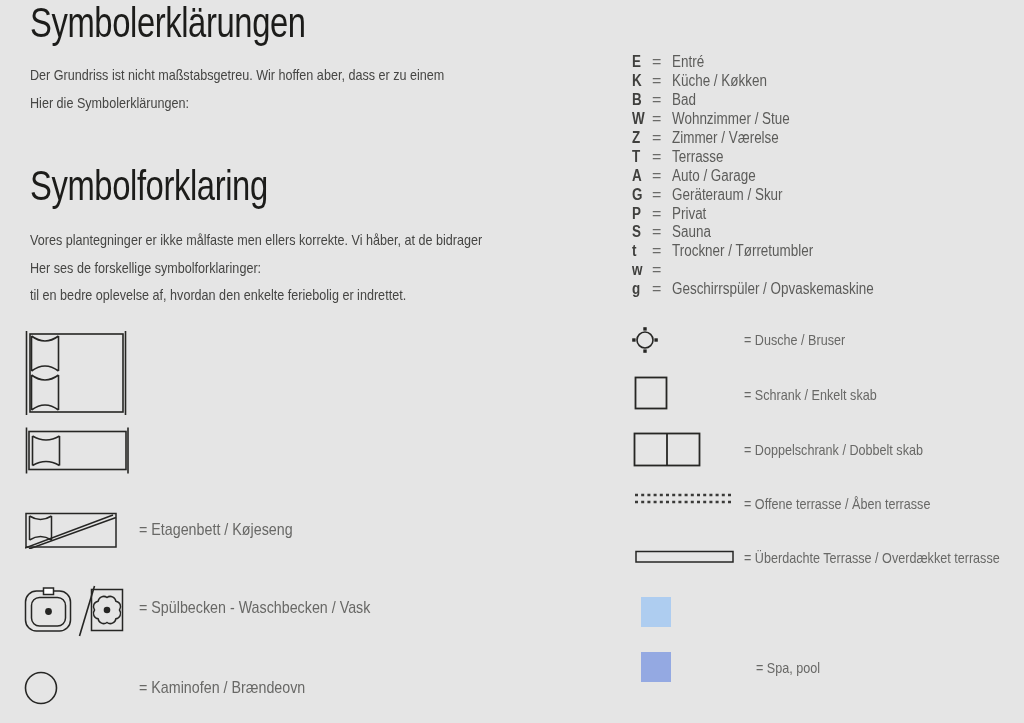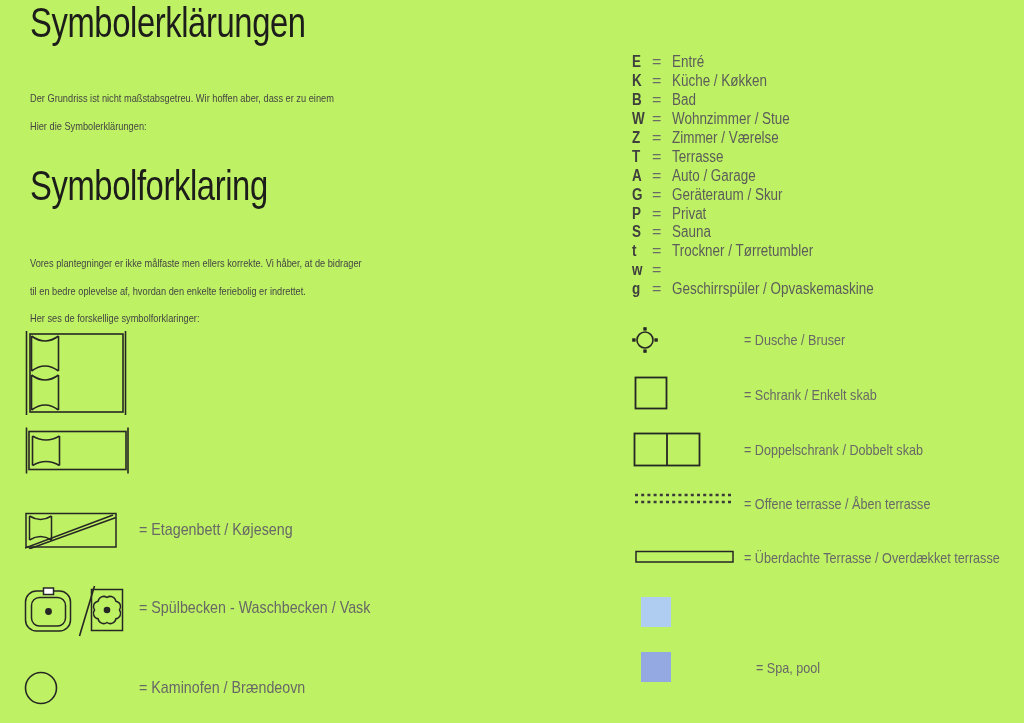--- a/index.html
+++ b/index.html
@@ -1,23 +1,23 @@
 <!DOCTYPE html>
 <html><head>
 <meta charset="utf-8">
 <style>
   html,body{margin:0;padding:0;background:#fff;}
-  #canvas{position:relative;width:1024px;height:723px;background:#bef264;
+  #canvas{position:relative;width:1024px;height:723px;background:#e5e5e5;
           font-family:"Liberation Sans",sans-serif;overflow:hidden;}
   .abs{position:absolute;}
   
   .cx{display:inline-block;transform:scaleX(0.84);transform-origin:0 50%;white-space:nowrap;}
   .h1{font-size:42px;color:#1c1c1a;letter-spacing:-0.5px;line-height:46px;}
   .h1 .cx{transform:scaleX(0.78);}
-  .para{font-size:11px;line-height:27.5px;color:#454543;margin-top:24px;}
+  .para{font-size:15px;line-height:27.5px;color:#454543;}
   .lbl{font-size:17px;color:#686866;line-height:22px;}
   .rlbl{font-size:15px;color:#686866;line-height:20px;}
   .key-row{display:flex;height:18.9px;align-items:center;font-size:16px;}
   .key-letter{width:20px;font-weight:bold;color:#3f3f3d;}
   .key-eq{width:20px;color:#6a6a68;}
   .key-desc{color:#5c5c5a;}
   svg{display:block;}
   .swatch{width:30px;height:30px;}
 </style>
 </head>
@@ -31,22 +31,22 @@
   <div class="abs para" style="left:30px;top:61px;">
     <div><span class="cx">Der Grundriss ist nicht maßstabsgetreu. Wir hoffen aber, dass er zu einem</span></div>
     <div><span class="cx">Hier die Symbolerklärungen:</span></div>
   </div>
 
   <div class="abs h1" style="left:30px;top:163px;">
     <span class="cx">Symbolforklaring</span>
   </div>
   <div class="abs para" style="left:30px;top:226px;">
     <div><span class="cx">Vores plantegninger er ikke målfaste men ellers korrekte. Vi håber, at de bidrager</span></div>
+    <div><span class="cx">Her ses de forskellige symbolforklaringer:</span></div>
     <div><span class="cx">til en bedre oplevelse af, hvordan den enkelte feriebolig er indrettet.</span></div>
-    <div><span class="cx">Her ses de forskellige symbolforklaringer:</span></div>
   </div>
 
   <div class="abs" style="left:632px;top:53px;">
     <div class="key-row">
         <span class="key-letter"><span class="cx">E</span></span>
         <span class="key-eq">=</span>
         <span class="key-desc"><span class="cx">Entré</span></span>
       </div>
     <div class="key-row">
         <span class="key-letter"><span class="cx">K</span></span>

